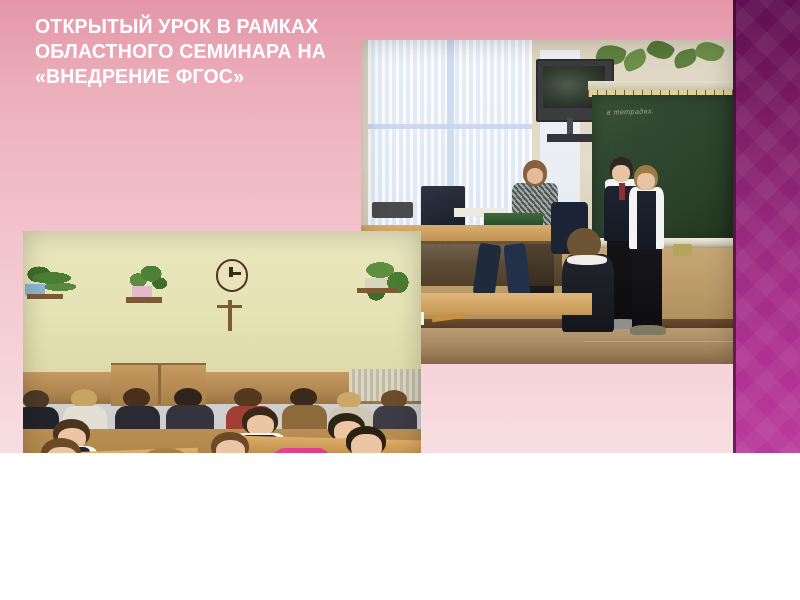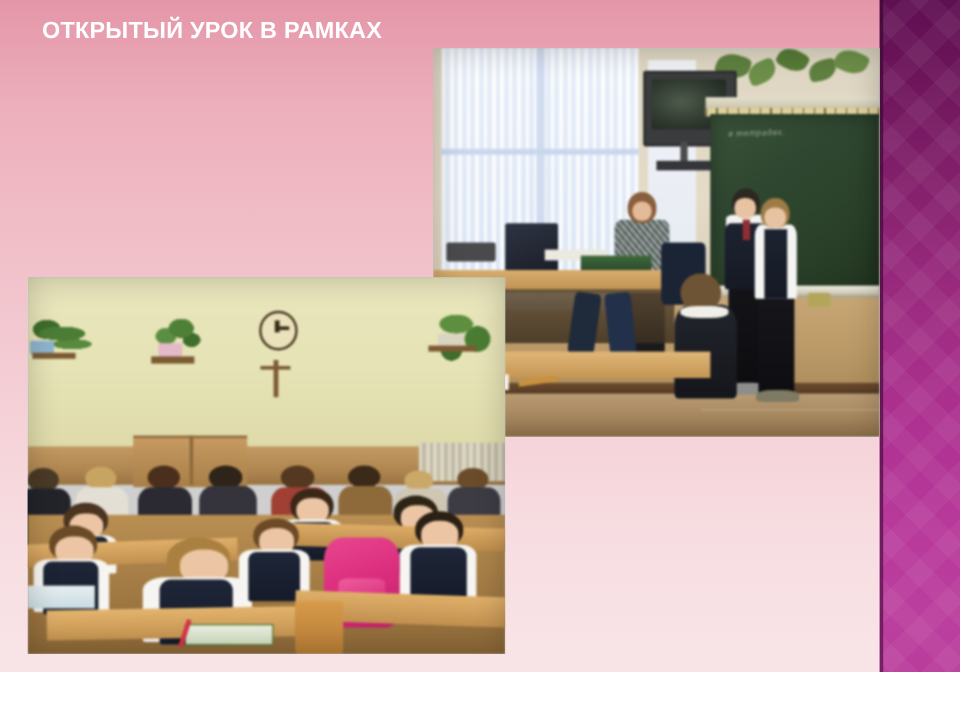--- a/index.html
+++ b/index.html
@@ -7,21 +7,21 @@
     padding: 0;
     background: #ffffff;
   }
   body {
     font-family: "Liberation Sans", sans-serif;
   }
 
   #slide {
     position: relative;
     width: 800px;
-    height: 560px;
+    height: 453px;
     overflow: hidden;
     background: #f4c7cf;
   }
 
   
   .bg-pink {
     position: absolute;
     left: 0; top: 0;
     width: 800px; height: 600px;
     background: linear-gradient(to bottom,
@@ -536,20 +536,22 @@
 
   <div class="bg-pink"></div>
 
   <div class="band-right">
     <div class="argyle"></div>
     <div class="band-edge"></div>
   </div>
 
   <div class="title-block">
     <span class="tline">ОТКРЫТЫЙ УРОК В РАМКАХ</span>
+    <span class="tline">ОБЛАСТНОГО СЕМИНАРА НА</span>
+    <span class="tline">«ВНЕДРЕНИЕ ФГОС»</span>
   </div>
 
   <div class="photo photo-top">
     <div class="ph-inner blurlayer">
       <div class="ph-el p1-wall"></div>
       <div class="ph-el p1-wall-lower"></div>
 
       <div class="ph-el p1-window"></div>
       <div class="ph-el p1-curtain"></div>
       <div class="ph-el p1-win-frameV"></div>

